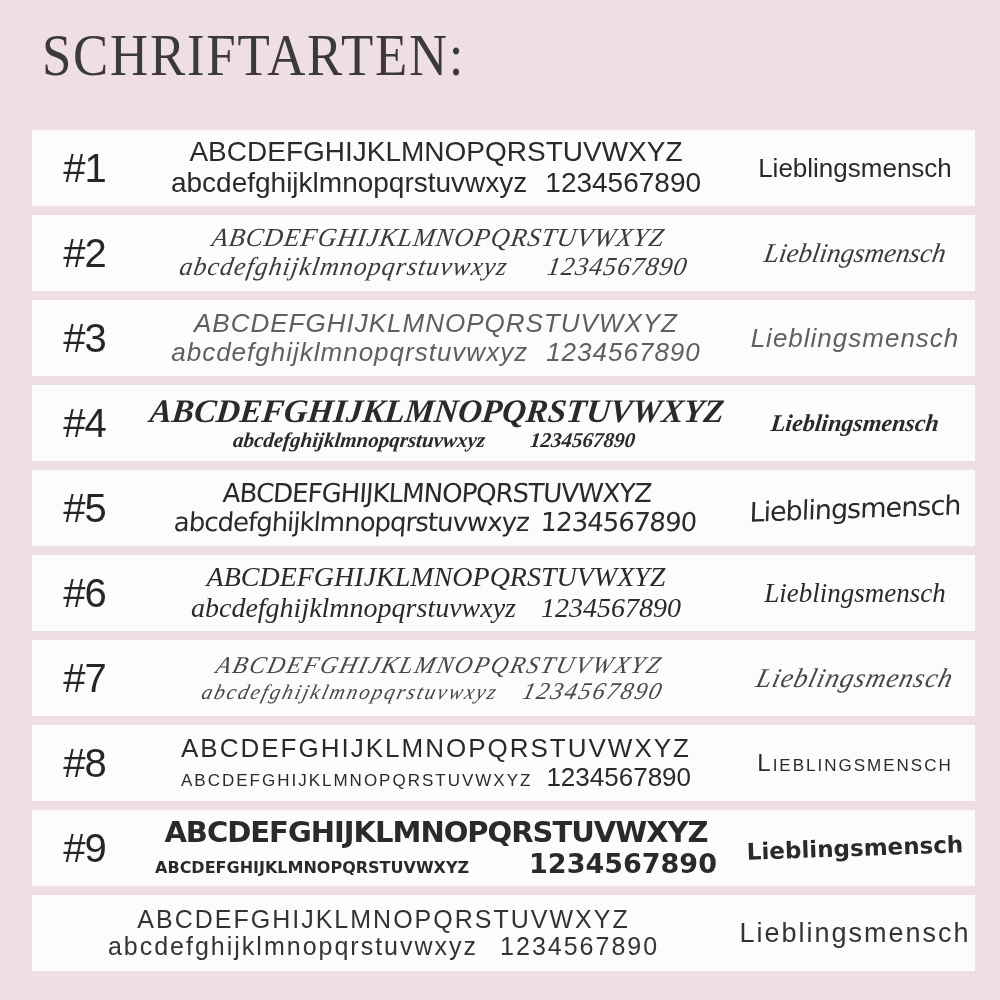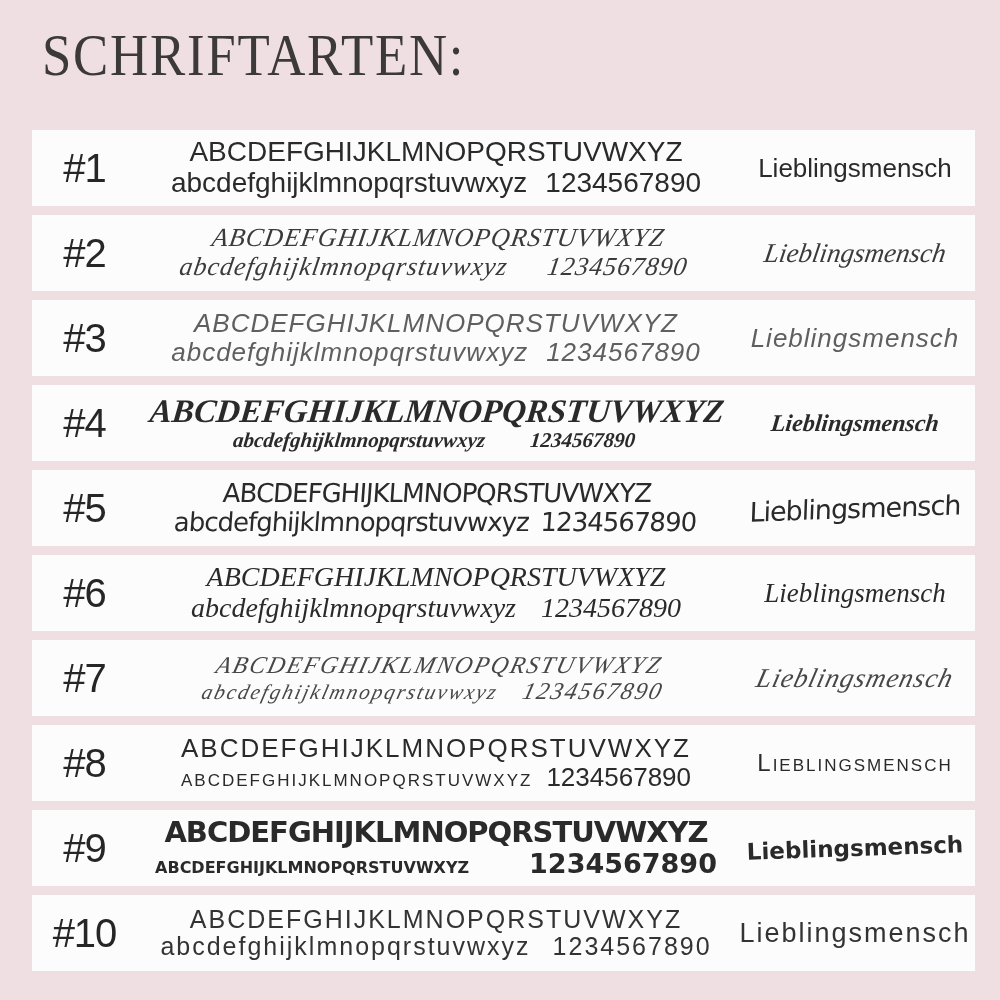--- a/index.html
+++ b/index.html
@@ -198,21 +198,20 @@
   <section class="row f9">
     <div class="num">#9</div>
     <div class="specimen">
       <div class="upper">ABCDEFGHIJKLMNOPQRSTUVWXYZ</div>
       <div class="lower"><span class="lc">abcdefghijklmnopqrstuvwxyz</span><span class="digits">1234567890</span></div>
     </div>
     <div class="sample">Lieblingsmensch</div>
   </section>
 
   <section class="row f10">
-    <div class="num">#10</div>
     <div class="specimen">
       <div class="upper">ABCDEFGHIJKLMNOPQRSTUVWXYZ</div>
       <div class="lower"><span class="lc">abcdefghijklmnopqrstuvwxyz</span><span class="digits">1234567890</span></div>
     </div>
     <div class="sample">Lieblingsmensch</div>
   </section>
 
 </main>
 
 </body></html>

